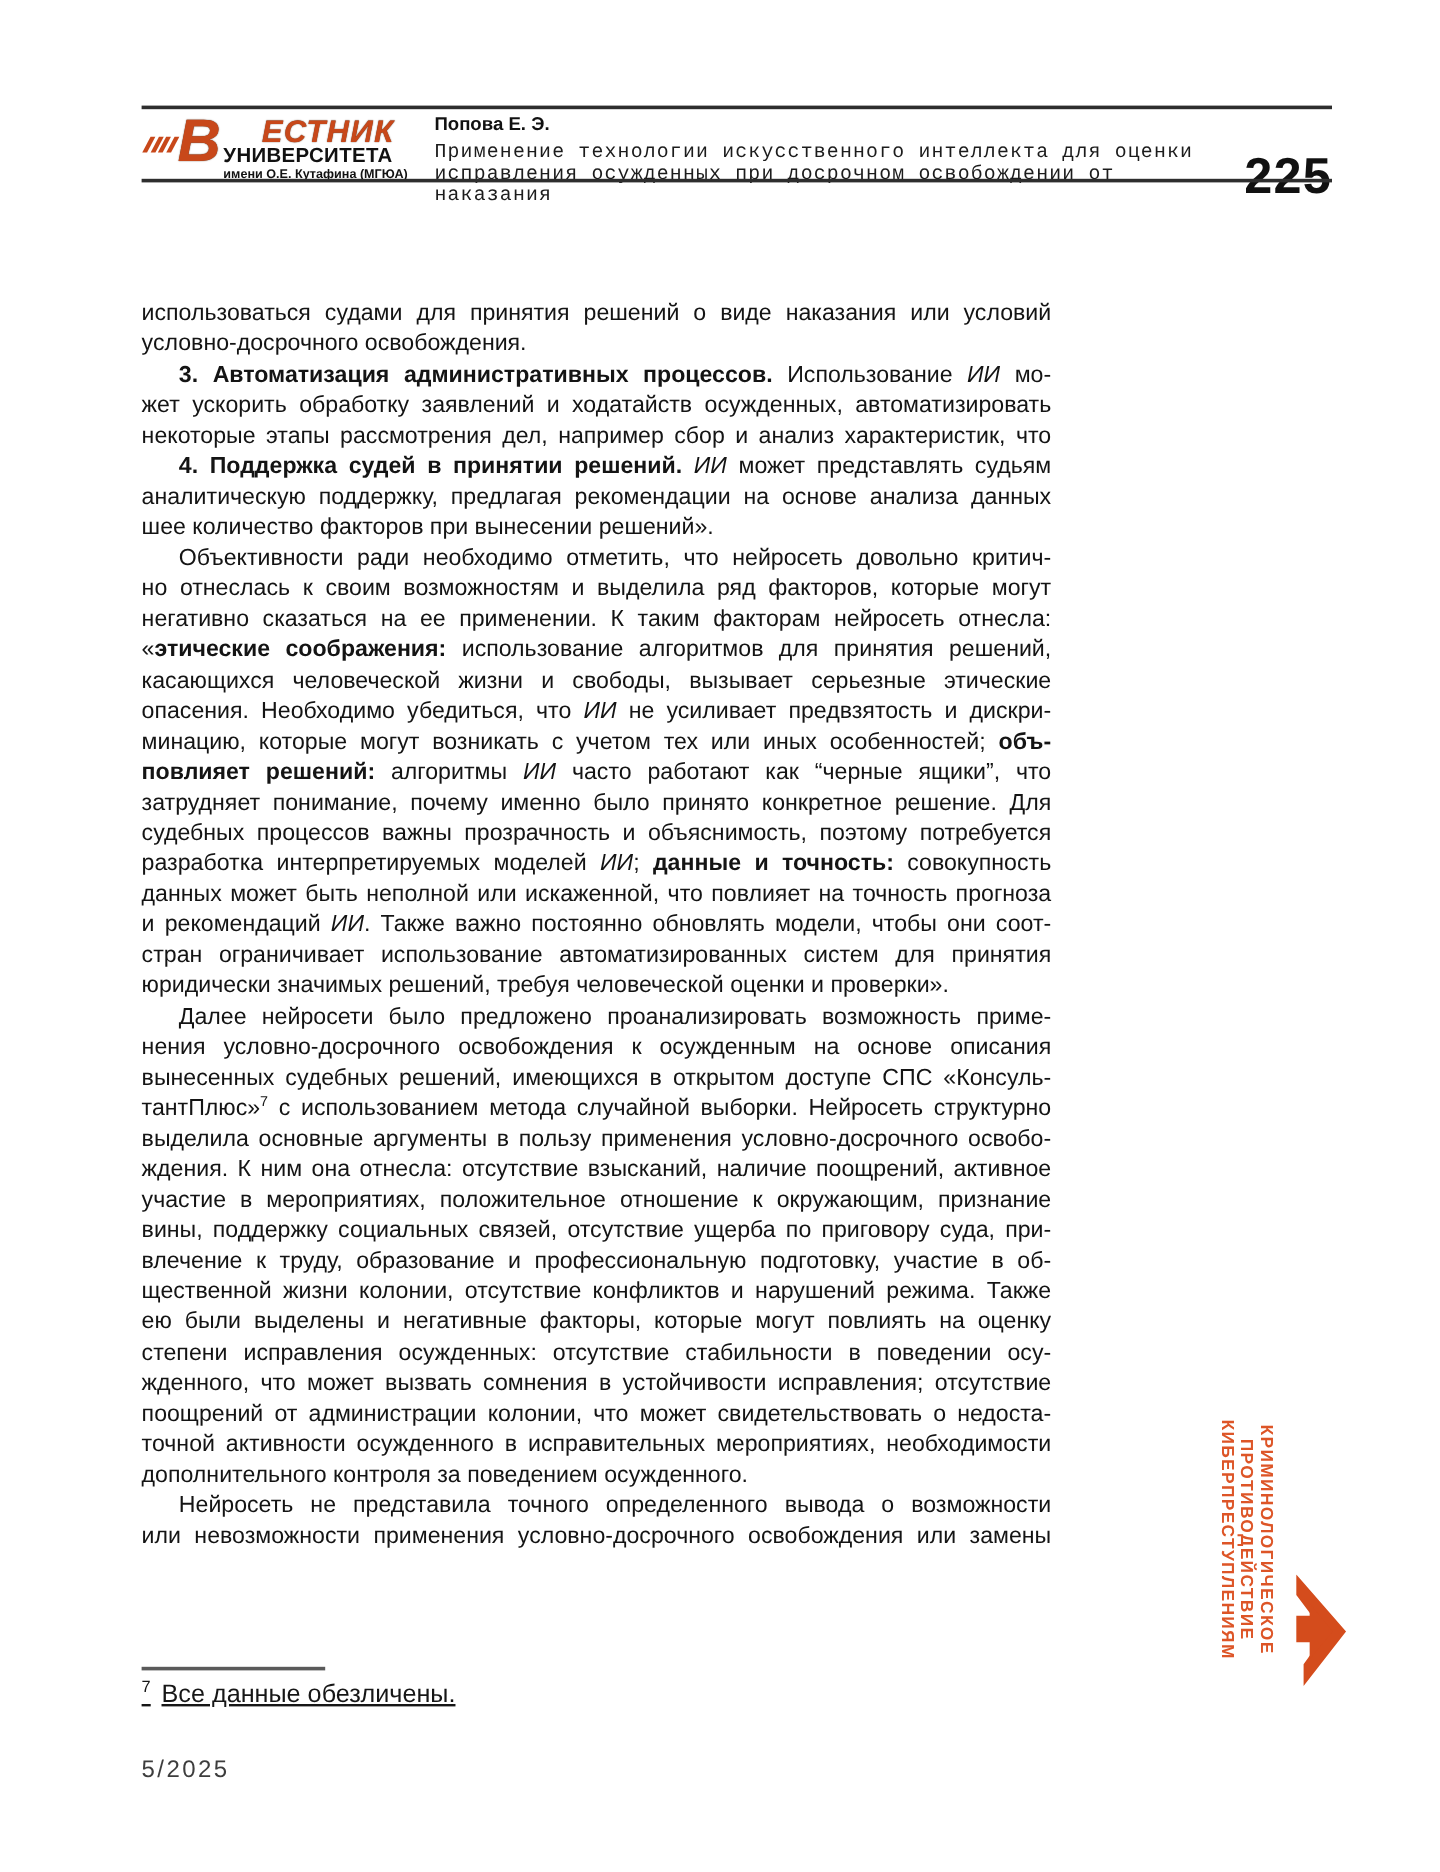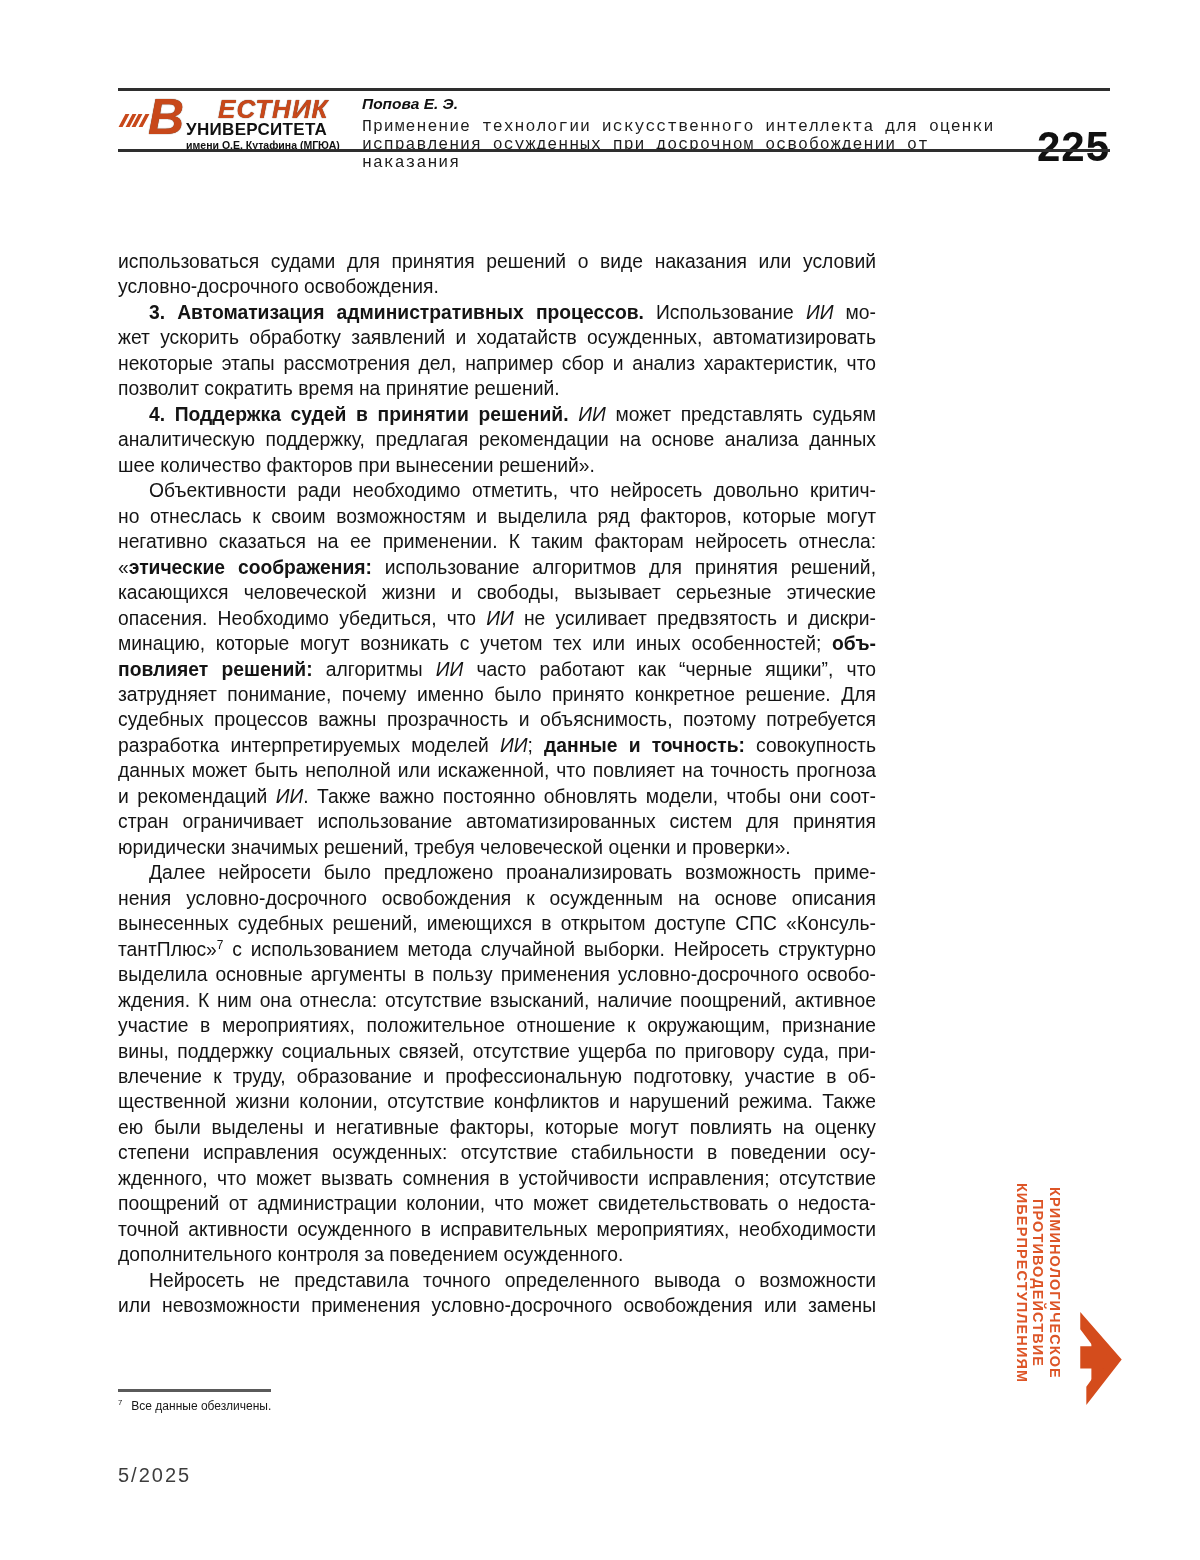--- a/index.html
+++ b/index.html
@@ -19,40 +19,40 @@
     color:#c8481a; text-shadow:0 0 1px #3a1a08; margin-right:2px;
   }
   .brand-col { display:flex; flex-direction:column; margin-top:1px; }
   .brand-rest {
     font-size:26px; line-height:24px; font-weight:800; font-style:italic;
     color:#c8481a; letter-spacing:1px; text-shadow:0 0 1px #3a1a08;margin-left:32px;
   }
   .brand-uni { font-size:17px; line-height:18px; font-weight:800; color:#111; letter-spacing:0.3px; }
   .brand-named { font-size:10.5px; line-height:12px; font-weight:700; color:#111; }
   .hmeta { position:absolute; left:362px; top:95px; width:650px; }
-  .author { font-size:15.5px; font-weight:700; font-style:italic; color:#111; margin-bottom:5px; }
+  .author { font-size:15.5px; font-weight:700; color:#111; margin-bottom:5px; }
   .htitle { font-size:16.5px; line-height:18px; letter-spacing:1px; color:#1c1c1c;font-family:Liberation Mono, monospace; }
   .pagenum {
     position:absolute; left:990px; top:111px; width:120px; text-align:right;
     font-size:42px; line-height:42px; font-weight:900; letter-spacing:1px; color:#111;margin-top:15px;
   }
   
   .body-text { position:absolute; left:118px; top:249px; width:758px; font-size:19.3px; }
   .line {
     height:25.47px; line-height:25.47px; white-space:normal;
     text-align:justify; text-align-last:justify;
   }
   .line.last { text-align-last:left; }
   .line.indent { padding-left:31px; }
   .line .b { font-weight:700; }
   .line .i { font-style:italic; }
   .line sup { font-size:0.62em; line-height:0; vertical-align:super; }
   
   .fn-rule { position:absolute; left:118px; top:1389px; width:153px; height:2.5px; background:#5a5a5a; }
-  .footnote { position:absolute; left:118px; top:1398px; font-size:12px; color:#161616; }
+  .footnote { position:absolute; left:118px; top:1398px; font-size:21px; color:#161616;text-decoration:underline; }
   .footnote sup { font-size:0.65em; vertical-align:super; margin-right:9px; }
   .issue {
     position:absolute; left:118px; top:1464px; font-size:20px; letter-spacing:2px;
     color:#3d3d3d; font-weight:400;
   }
   
   .side-caption {
     position:absolute; left:898px; top:1258px; width:280px; height:50px;
     transform:rotate(90deg); transform-origin:center center;
     text-align:center; color:#dd5527; font-weight:700;
@@ -92,21 +92,20 @@
 
   <div class="pagenum">225</div>
   <div class="rule rule-bottom"></div>
 
   <main class="body-text" id="article-body">
       <div class="line"><span>использоваться судами для принятия решений о виде наказания или условий</span></div>
       <div class="line last"><span>условно-досрочного освобождения.</span></div>
       <div class="line indent"><span class="b">3. Автоматизация административных процессов.</span><span> Использование </span><span class="i">ИИ</span><span> мо-</span></div>
       <div class="line"><span>жет ускорить обработку заявлений и ходатайств осужденных, автоматизировать</span></div>
       <div class="line"><span>некоторые этапы рассмотрения дел, например сбор и анализ характеристик, что</span></div>
-      <div class="line last"><span>позволит сократить время на принятие решений.</span></div>
       <div class="line indent"><span class="b">4. Поддержка судей в принятии решений.</span><span> </span><span class="i">ИИ</span><span> может представлять судьям</span></div>
       <div class="line"><span>аналитическую поддержку, предлагая рекомендации на основе анализа данных</span></div>
       <div class="line last"><span>шее количество факторов при вынесении решений».</span></div>
       <div class="line indent"><span>Объективности ради необходимо отметить, что нейросеть довольно критич-</span></div>
       <div class="line"><span>но отнеслась к своим возможностям и выделила ряд факторов, которые могут</span></div>
       <div class="line"><span>негативно сказаться на ее применении. К таким факторам нейросеть отнесла:</span></div>
       <div class="line"><span>«</span><span class="b">этические соображения:</span><span> использование алгоритмов для принятия решений,</span></div>
       <div class="line"><span>касающихся человеческой жизни и свободы, вызывает серьезные этические</span></div>
       <div class="line"><span>опасения. Необходимо убедиться, что </span><span class="i">ИИ</span><span> не усиливает предвзятость и дискри-</span></div>
       <div class="line"><span>минацию, которые могут возникать с учетом тех или иных особенностей; </span><span class="b">объ-</span></div>

